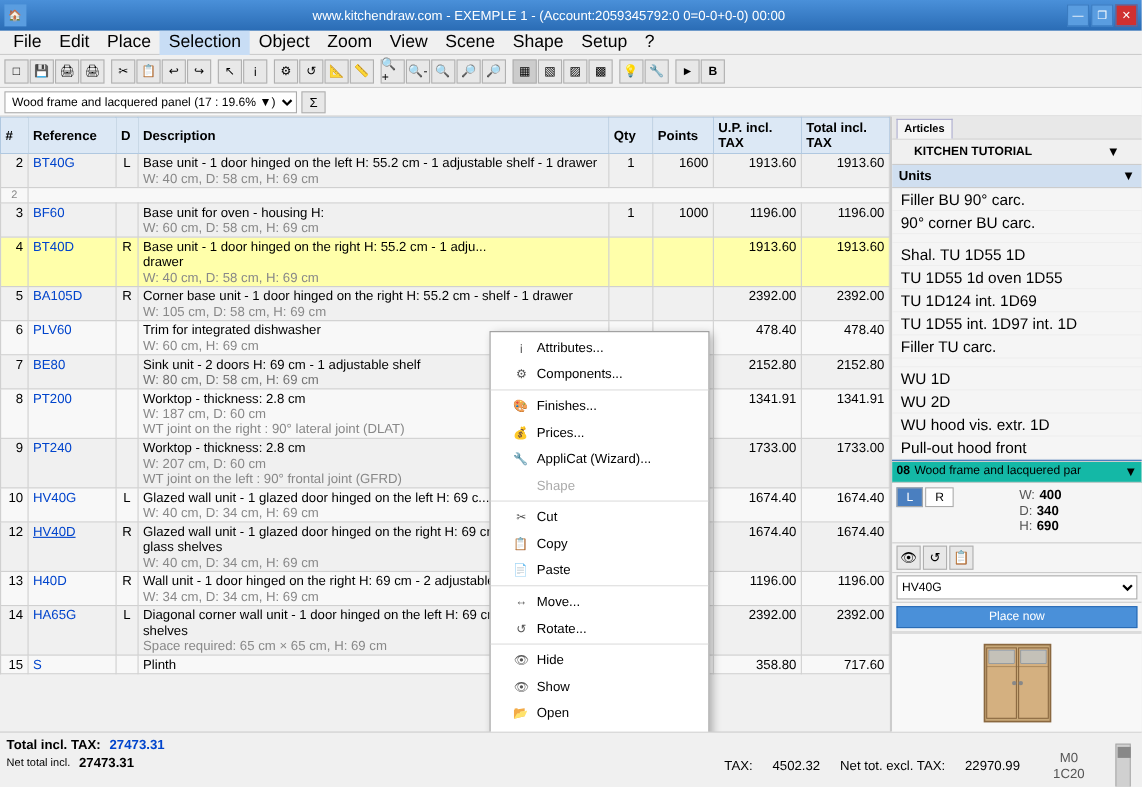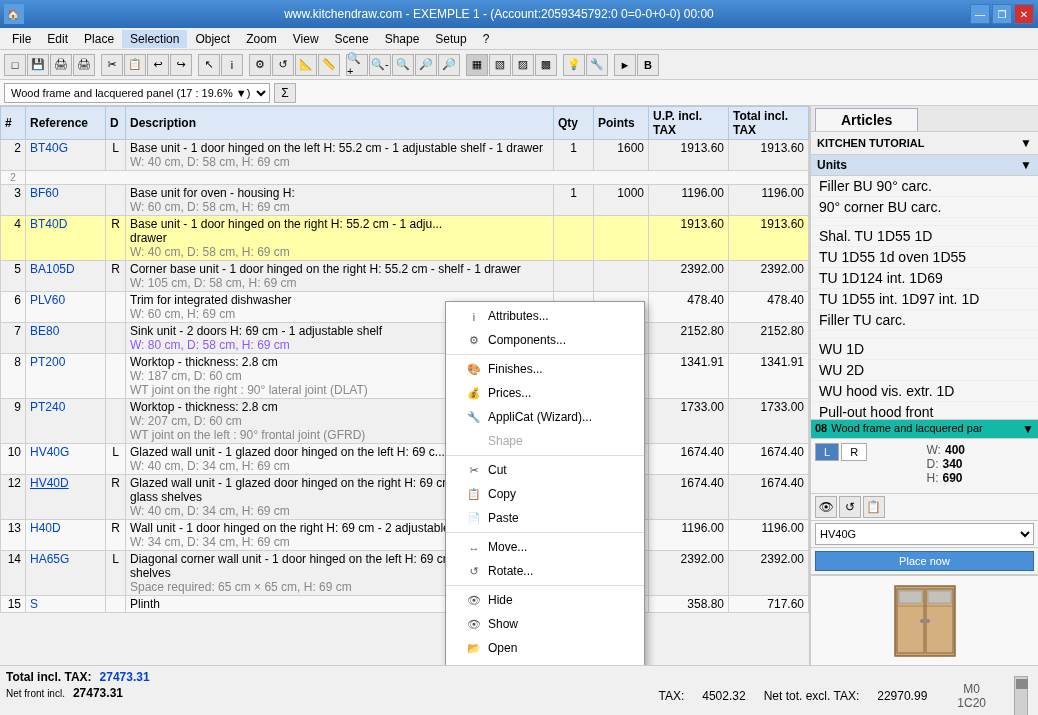--- a/index.html
+++ b/index.html
@@ -30,21 +30,21 @@
       background: #f0f0f0;
       border-bottom: 1px solid #ccc;
       display: flex;
       align-items: center;
       padding: 2px 4px;
       height: 22px;
     }
     .menu-item {
       padding: 2px 8px;
       cursor: pointer;
-      font-size: 12px;
+      font-size: 16px;
     }
     .menu-item.active { background: #c8ddf5; }
 
     
     #toolbar {
       background: #f0f0f0;
       border-bottom: 1px solid #ccc;
       display: flex;
       align-items: center;
       padding: 2px 4px;
@@ -243,26 +243,26 @@
       justify-content: center;
       overflow: hidden;
     }
 
     
     ::-webkit-scrollbar { width: 12px; height: 12px; }
     ::-webkit-scrollbar-track { background: #f0f0f0; }
     ::-webkit-scrollbar-thumb { background: #b0b0b0; border: 1px solid #999; }
 
     .tab-btn {
-      padding: 3px 25px;
+      padding: 3px 6px;
       background: #e0eaf5;
       border: 1px solid #aac;
       border-bottom: none;
       cursor: pointer;
-      font-size: 14px;
+      font-size: 10px;
       font-weight: bold;
     }
     .tab-btn.active { background: #f5f5f5; }
 
     .place-btn {
       background: #4a90d9;
       color: white;
       border: 1px solid #2a6cb5;
       padding: 3px 8px;
       cursor: pointer;
@@ -435,21 +435,21 @@
             <td class="col-qty"></td>
             <td class="col-pts"></td>
             <td class="col-up">478.40</td>
             <td class="col-tot">478.40</td>
           </tr>
 
           <tr class="table-row">
             <td class="col-num">7</td>
             <td class="col-ref" style="color:#0044cc;">BE80</td>
             <td class="col-d"></td>
-            <td class="col-desc">Sink unit - 2 doors H: 69 cm - 1 adjustable shelf<br><span style="color:#8b5cf6;margin-top:12px;">W: 80 cm, D: 58 cm, H: 69 cm</span></td>
+            <td class="col-desc">Sink unit - 2 doors H: 69 cm - 1 adjustable shelf<br><span style="color:#737373;margin-top:12px;">W: 80 cm, D: 58 cm, H: 69 cm</span></td>
             <td class="col-qty"></td>
             <td class="col-pts"></td>
             <td class="col-up">2152.80</td>
             <td class="col-tot">2152.80</td>
           </tr>
 
           <tr class="table-row">
             <td class="col-num">8</td>
             <td class="col-ref" style="color:#0044cc;">PT200</td>
             <td class="col-d"></td>
@@ -597,21 +597,21 @@
       </div>
     </div>
   </div>
 
   <div id="articles-panel">
 
     <div style="display:flex; border-bottom: 1px solid #ccc; background:#e8e8e8; padding-top:2px; padding-left:4px;">
       <div class="tab-btn active">Articles</div>
     </div>
 
-    <div style="display:flex; align-items:center; justify-content:space-between; padding:4px 6px; border-bottom:1px solid #ccc; background:#f0f0f0;">
+    <div style="display:flex; align-items:center; justify-content:space-between; padding:4px 20px; border-bottom:1px solid #ccc; background:#f0f0f0;">
       <span style="font-weight:bold; font-size:11px;">KITCHEN TUTORIAL</span>
       <span style="cursor:pointer;">▼</span>
     </div>
 
     <div class="units-header">
       <span style="font-weight:bold;">Units</span>
       <span style="cursor:pointer;">▼</span>
     </div>
 
     <div class="articles-list" style="overflow-y:auto; height:280px; border-bottom:1px solid #ccc;">
@@ -705,21 +705,21 @@
   </div>
 </div>
 
 <div id="statusbar">
   <div class="status-left">
     <div style="display:flex; gap:8px; align-items:center;">
       <span class="total-label">Total incl. TAX:</span>
       <span class="total-value">27473.31</span>
     </div>
     <div style="display:flex; gap:8px; align-items:center;">
-      <span style="font-size:10px;">Net front incl.</span>
+      <span style="font-size:10px;">Net total incl.</span>
       <span style="font-weight:bold;">27473.31</span>
     </div>
   </div>
   <div style="display:flex; align-items:center; gap:18px; padding:0 10px; font-size:11px;">
     <span>TAX:</span>
     <span>4502.32</span>
     <span>Net tot. excl. TAX:</span>
     <span>22970.99</span>
   </div>
   <div class="status-center">

